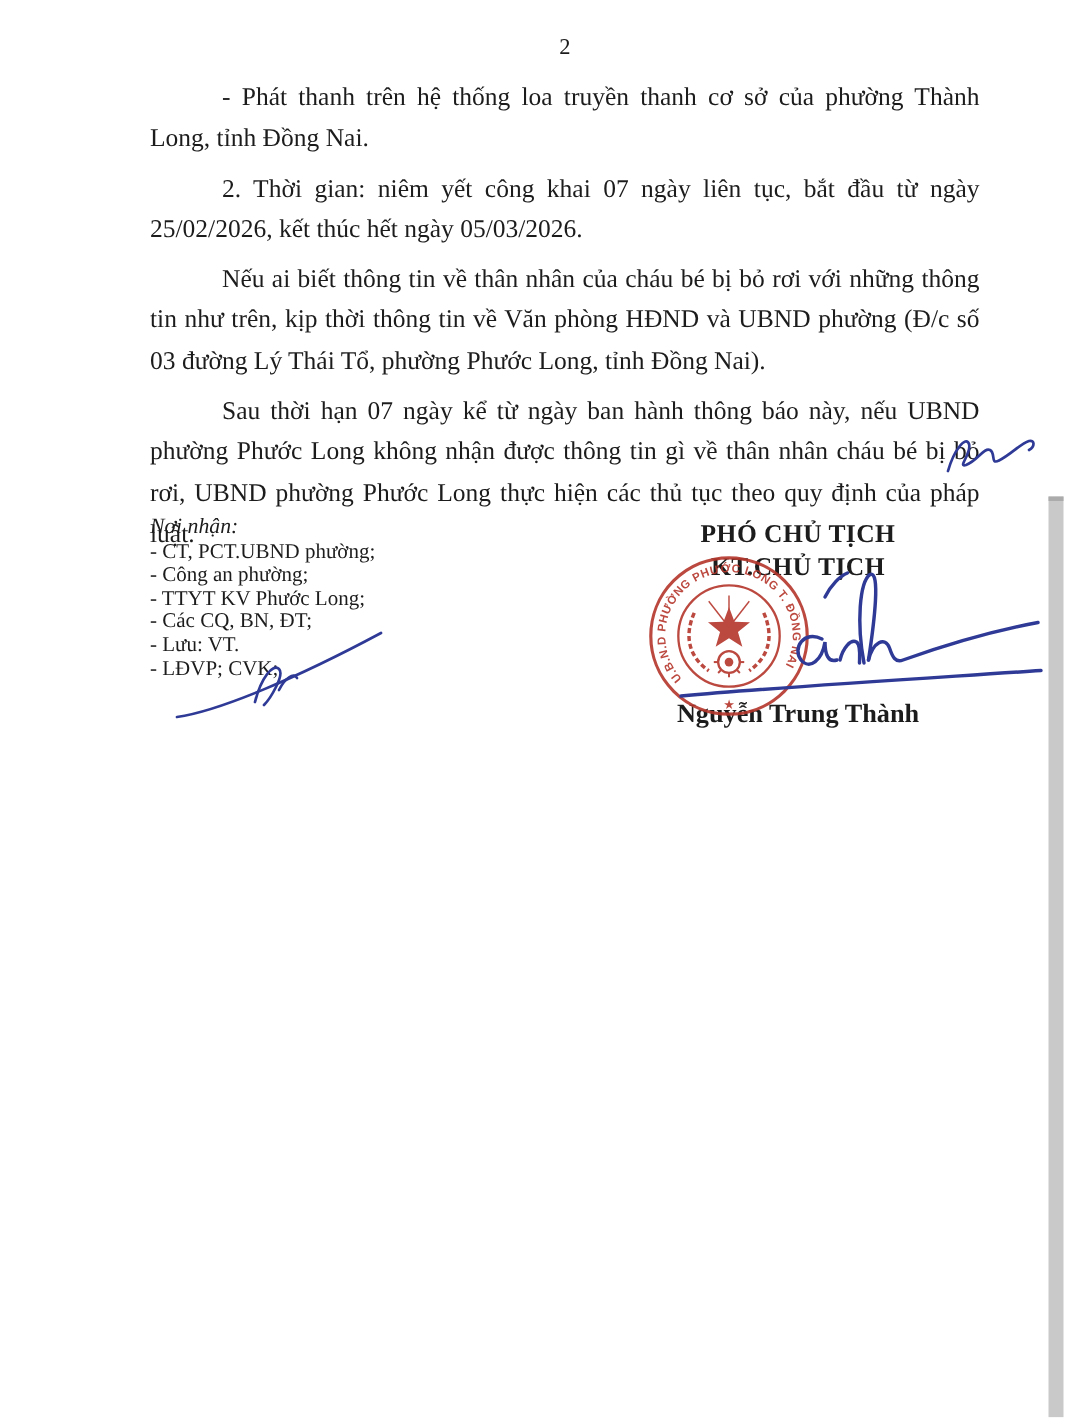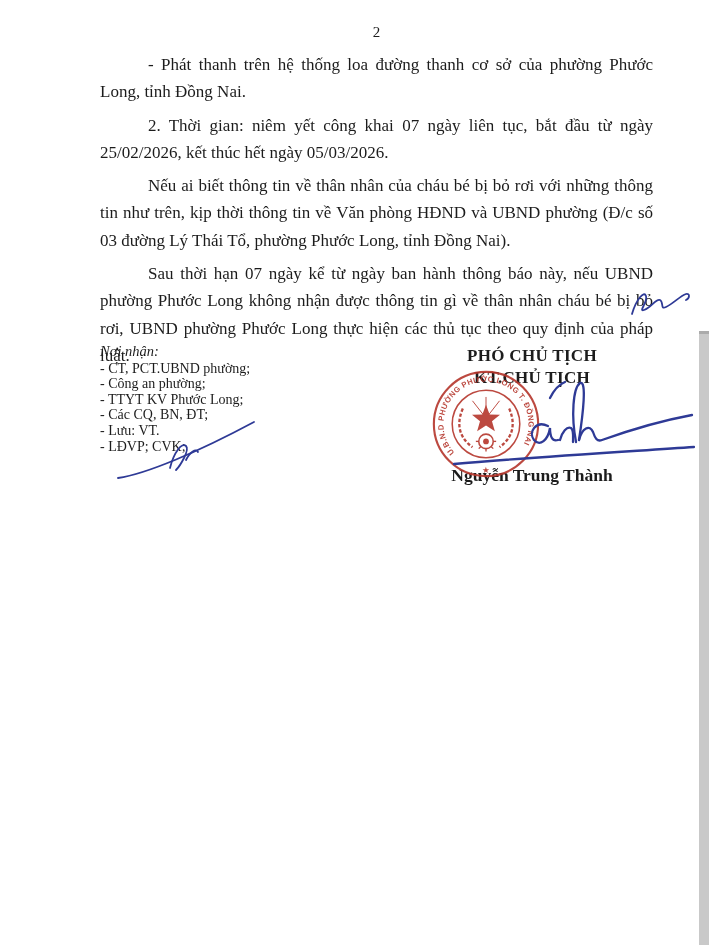--- a/index.html
+++ b/index.html
@@ -49,21 +49,21 @@
   }
 </style>
 </head>
 <body>
 
 <div class="page">
 
   <div class="page-number">2</div>
 
   <div class="doc-body">
-    <p>- Phát thanh trên hệ thống loa đường thanh cơ sở của phường Phước Long, tỉnh Đồng Nai.</p>
+    <p>- Phát thanh trên hệ thống loa truyền thanh cơ sở của phường Thành Long, tỉnh Đồng Nai.</p>
     <p>
       <span class="b">2. Thời gian</span><span>: niêm yết công khai 07 ngày liên tục, bắt đầu từ ngày 25/02/2026, kết thúc hết ngày 05/03/2026.</span>
     </p>
     <p>Nếu ai biết thông tin về thân nhân của cháu bé bị bỏ rơi với những thông tin như trên, kịp thời thông tin về Văn phòng HĐND và UBND phường (Đ/c số 03 đường Lý Thái Tổ, phường Phước Long, tỉnh Đồng Nai).</p>
     <p>Sau thời hạn 07 ngày kể từ ngày ban hành thông báo này, nếu UBND phường Phước Long không nhận được thông tin gì về thân nhân cháu bé bị bỏ rơi, UBND phường Phước Long thực hiện các thủ tục theo quy định của pháp luật.</p>
   </div>
 
   <div class="footer-recipients">
     <div class="heading">Nơi nhận:</div>
     <div>- CT, PCT.UBND phường;</div>

